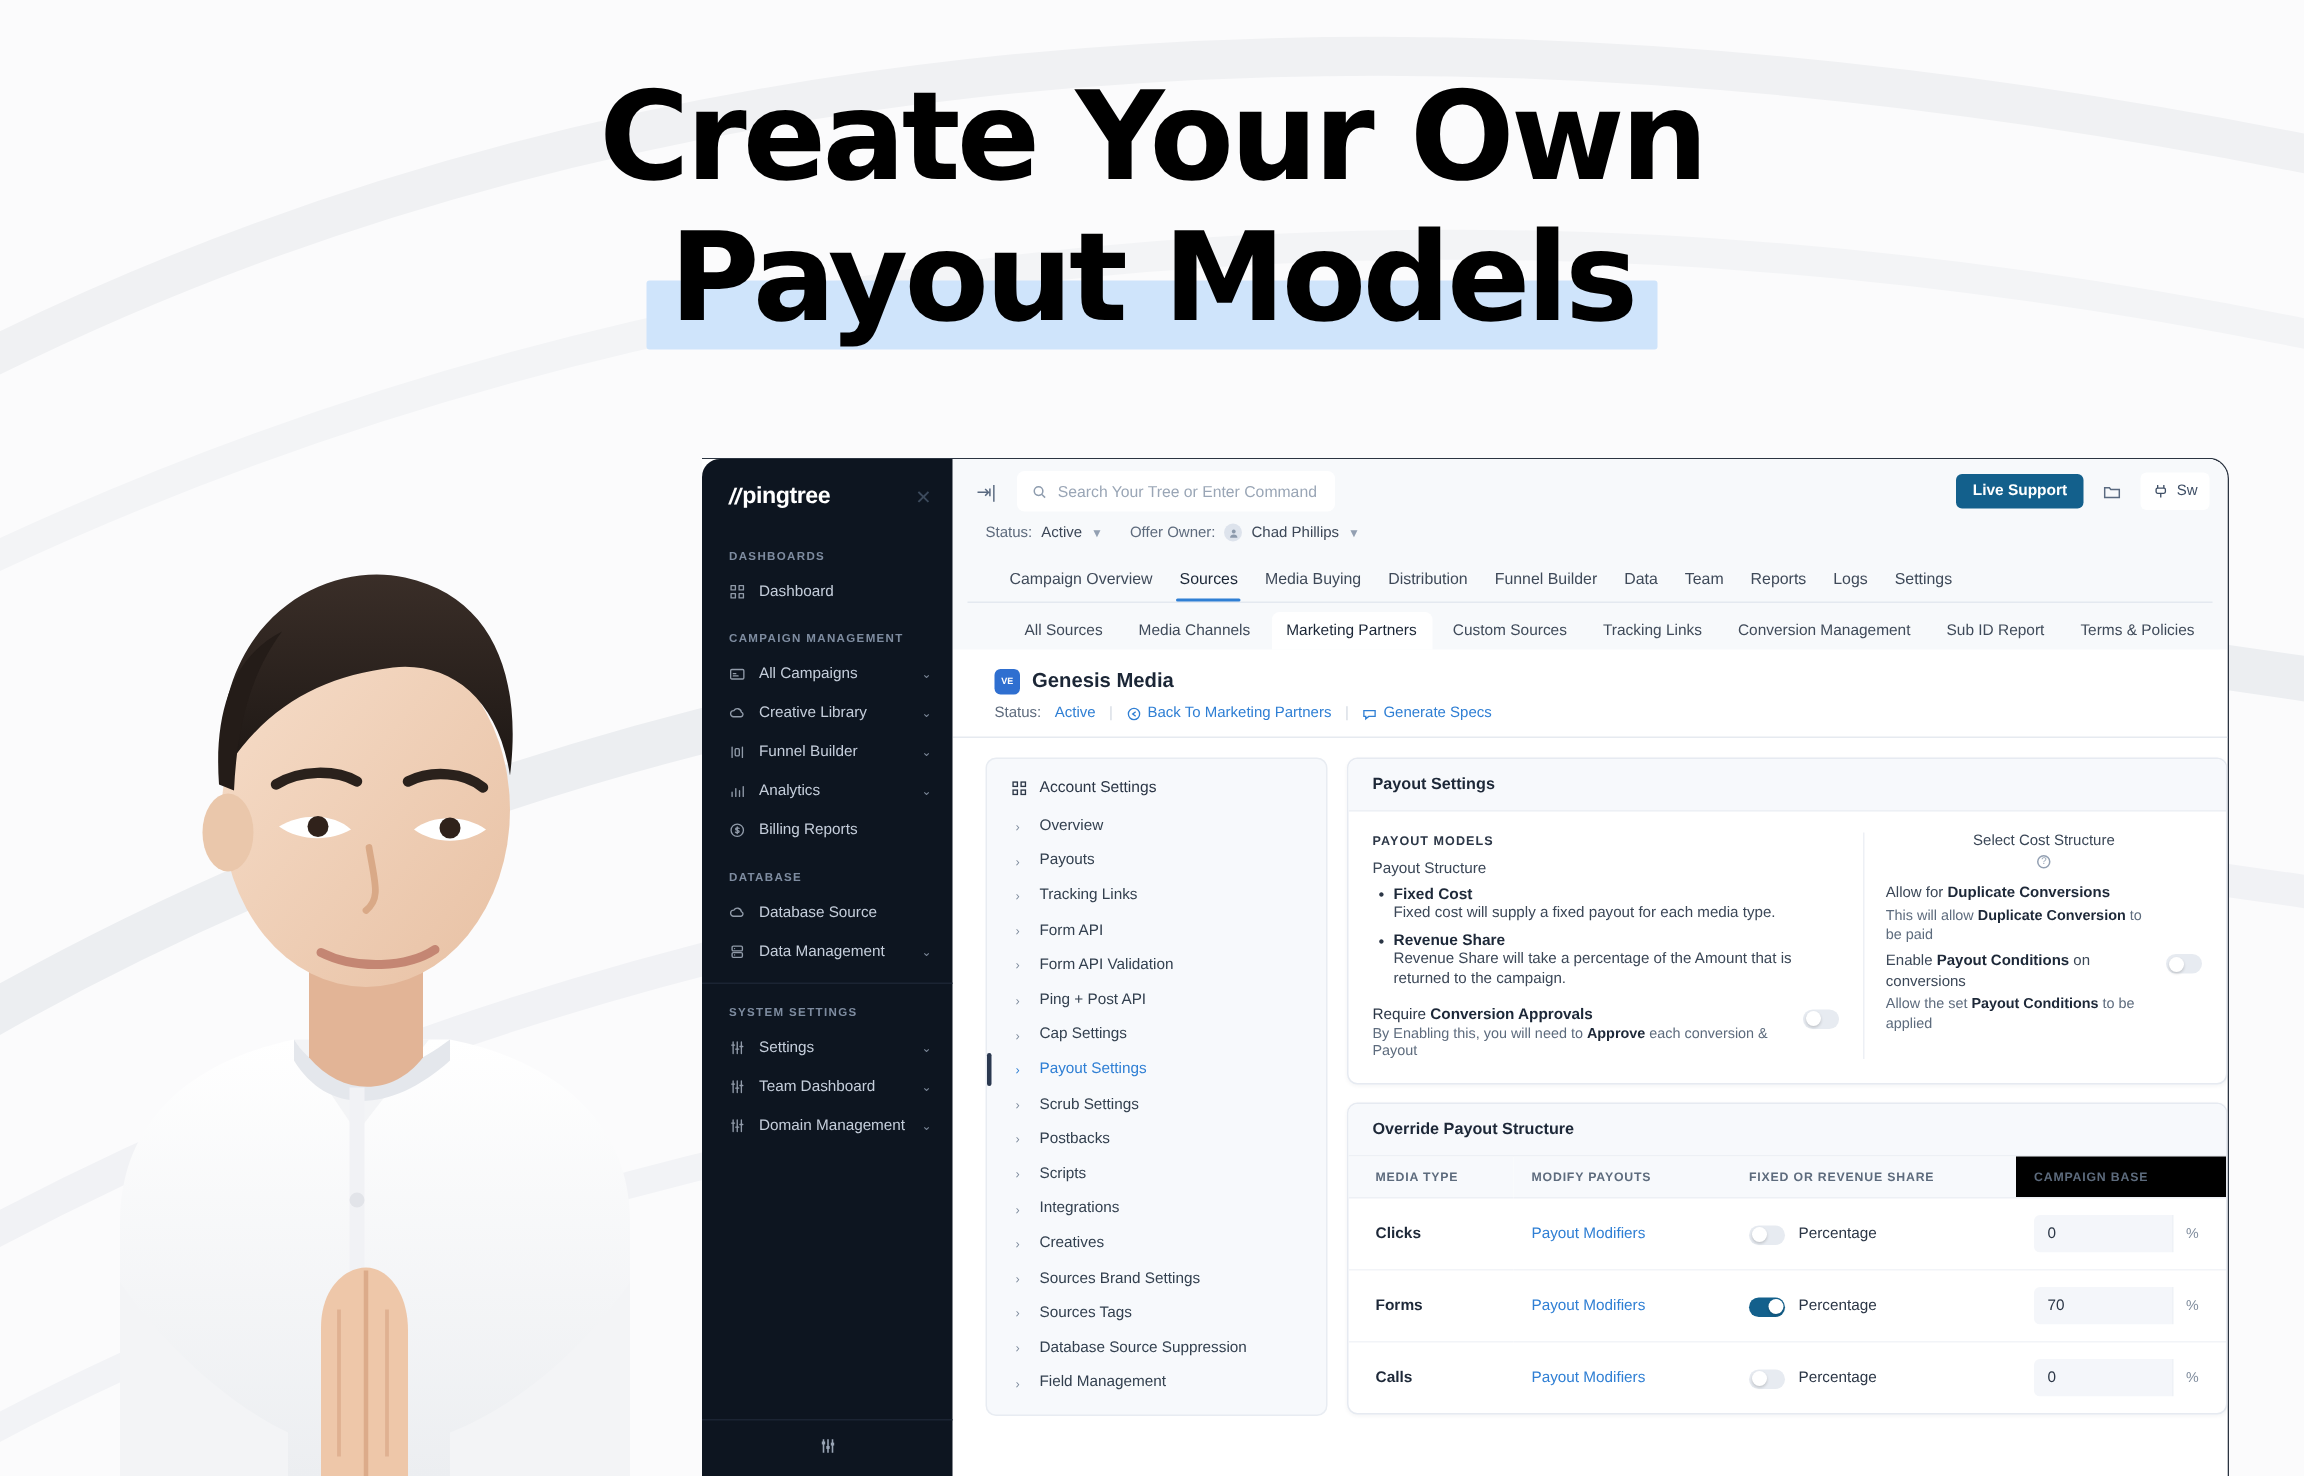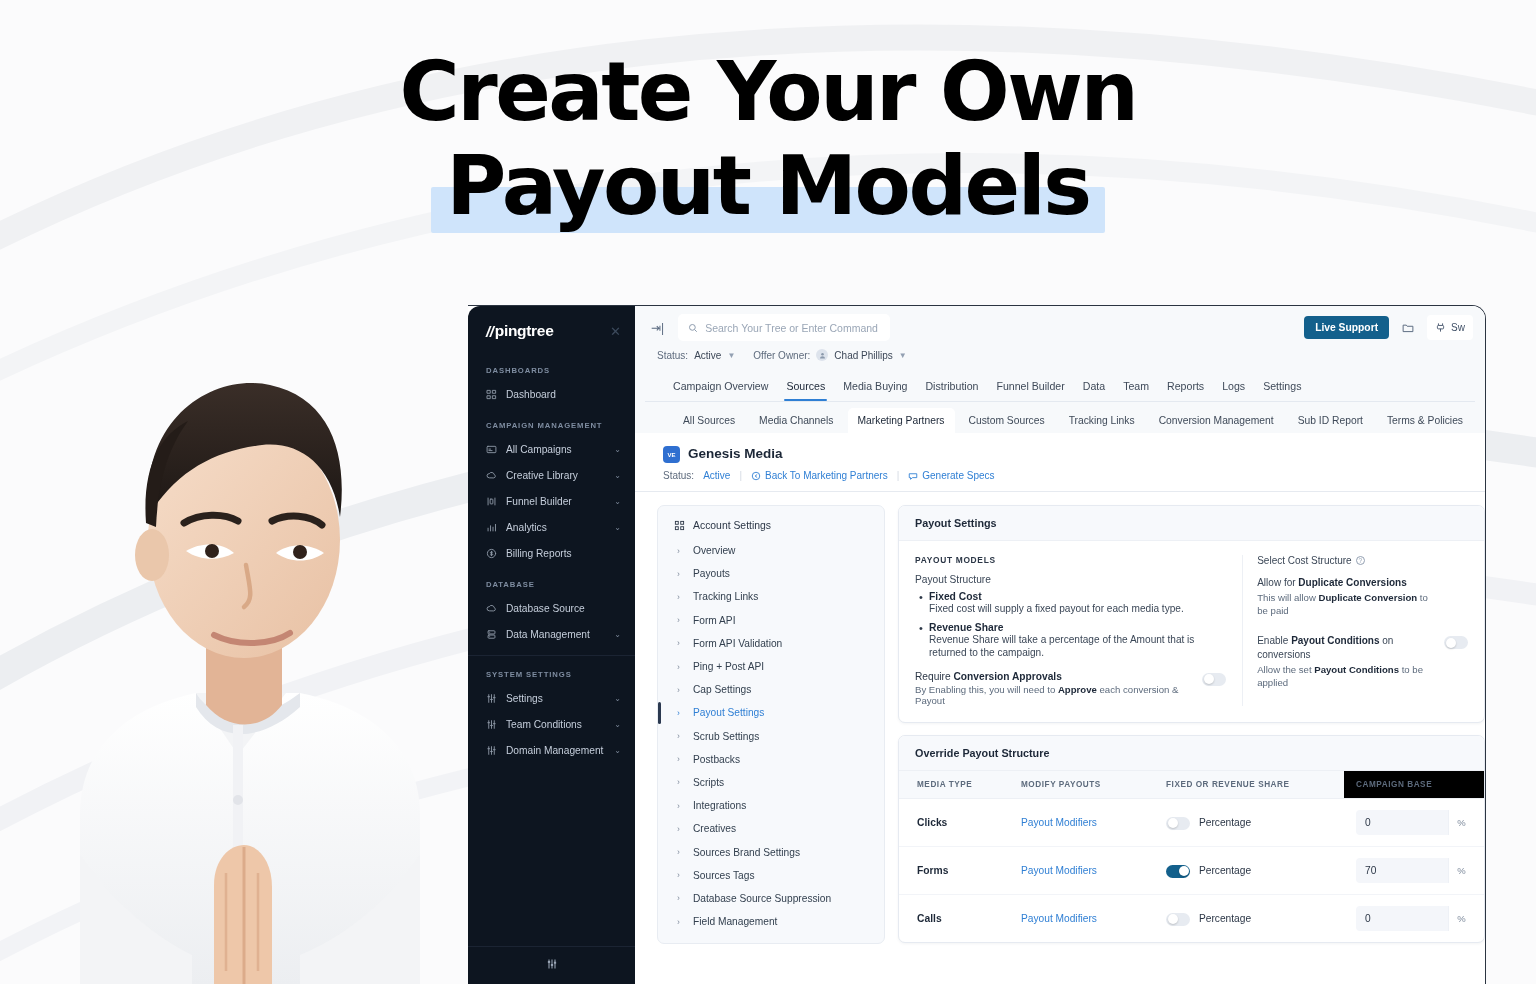--- a/index.html
+++ b/index.html
@@ -150,21 +150,21 @@
   .toggle-txt b { color: #1d2838; }
 
   .sw { width: 24px; height: 13px; border-radius: 8px; background: #e7ebf1; position: relative; flex: 0 0 24px; cursor: pointer; margin-top: 2px; }
   .sw::after { content:''; position:absolute; top:1.5px; left:1.5px; width:10px; height:10px; border-radius:50%; background:#fff; box-shadow: 0 1px 2px rgba(0,0,0,.18); transition: left .15s; }
   .sw.on { background: #13608c; }
   .sw.on::after { left: 12.5px; }
 
   .rp-line { font-size: 10px; color: #3b4757; margin-bottom: 9px; line-height: 1.38; }
   .rp-line .sub { font-size: 9.6px; color: #5d6b7d; display: block; margin-top: 1px; }
   .rp-line b { color: #1d2838; }
-  .rp-head { font-size: 10px; color: #3b4757; display: flex; align-items: center; gap: 4px; margin-bottom: 10px; }
+  .rp-head { font-size: 10px; color: #3b4757; display: flex; align-items: center; gap: 4px; margin-bottom: 10px; flex-direction: column; }
   .qmark { width: 9px; height: 9px; border-radius: 50%; border: 1px solid #93a0b2; color: #93a0b2; font-size: 6.5px; display: inline-flex; align-items: center; justify-content: center; }
 
   
   .tbl { width: 100%; border-collapse: collapse; table-layout: fixed; }
   .tbl th { background: #f7f9fc; font-size: 8.2px; letter-spacing: 0.55px; font-weight: 600; color: #5d6b7d; text-transform: uppercase; text-align: left; padding: 9px 12px; border-bottom: 1px solid #edf0f5; }
   .tbl td { padding: 11px 12px; font-size: 10.3px; color: #1d2838; border-bottom: 1px solid #f2f4f8; vertical-align: middle; }
   .tbl tr:last-child td { border-bottom: none; }
   .tbl .c-media { width: 110px; font-weight: 600; padding-left: 18px; }
   .tbl .c-mod { width: 145px; }
   .tbl .c-fix { width: 190px; }
@@ -351,21 +351,21 @@
           <span class="sb-label">Settings</span>
           <span class="sb-chev">⌄</span>
         </div>
         <div class="sb-item">
           <span class="sb-ico">
             <svg viewBox="0 0 16 16" fill="none" stroke="#aeb9c8" stroke-width="1.3" stroke-linecap="round" stroke-linejoin="round">
               <path d="M4 2.4v11.2M8 2.4v11.2M12 2.4v11.2"></path>
               <path d="M2.6 5.4h2.8M6.6 9.4h2.8M10.6 6.8h2.8"></path>
             </svg>
           </span>
-          <span class="sb-label">Team Conditions</span>
+          <span class="sb-label">Team Dashboard</span>
           <span class="sb-chev">⌄</span>
         </div>
         <div class="sb-item">
           <span class="sb-ico">
             <svg viewBox="0 0 16 16" fill="none" stroke="#aeb9c8" stroke-width="1.3" stroke-linecap="round" stroke-linejoin="round">
               <path d="M4 2.4v11.2M8 2.4v11.2M12 2.4v11.2"></path>
               <path d="M2.6 5.4h2.8M6.6 9.4h2.8M10.6 6.8h2.8"></path>
             </svg>
           </span>
           <span class="sb-label">Domain Management</span>
@@ -604,21 +604,21 @@
                     <span>Select Cost Structure</span>
                     <span class="qmark">?</span>
                   </div>
                   <div id="cost-structure-rows">
                       <div class="toggle-row" style="margin-top: 0px;">
                         <div class="toggle-txt">
                           <div class="rp-line" style="margin-bottom:0">Allow for <b>Duplicate Conversions</b><span class="sub">This will allow <b>Duplicate Conversion</b> to be paid</span></div>
                         </div>
                         <div class="sw" style="visibility: hidden;"></div>
                       </div>
-                      <div class="toggle-row" style="margin-top: 17px;">
+                      <div class="toggle-row" style="margin-top: 4px;">
                         <div class="toggle-txt">
                           <div class="rp-line" style="margin-bottom:0">Enable <b>Payout Conditions</b> on conversions<span class="sub">Allow the set <b>Payout Conditions</b> to be applied</span></div>
                         </div>
                         <div class="sw"></div>
                       </div>
                     </div>
                 </div>
               </div>
             </div>
           </div>

